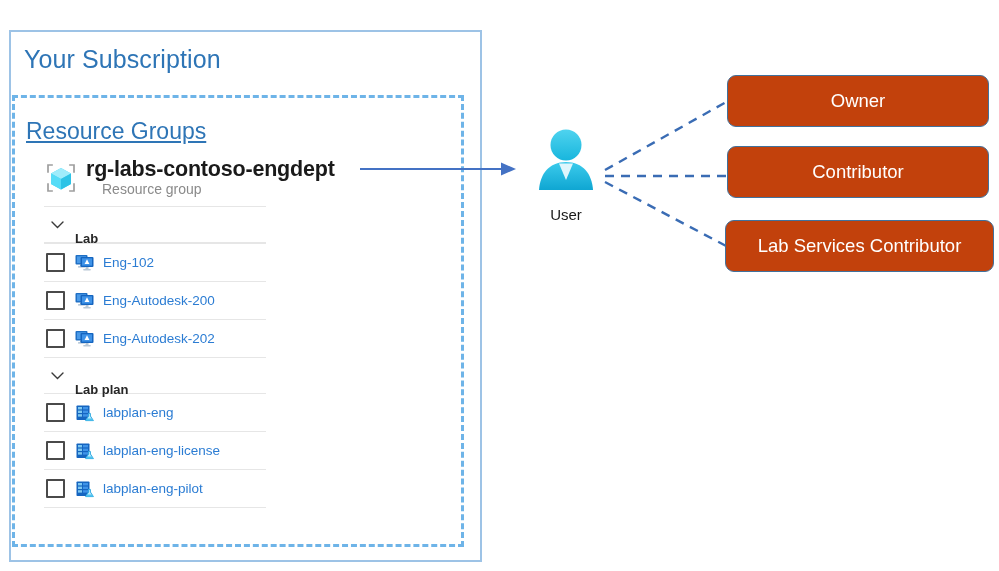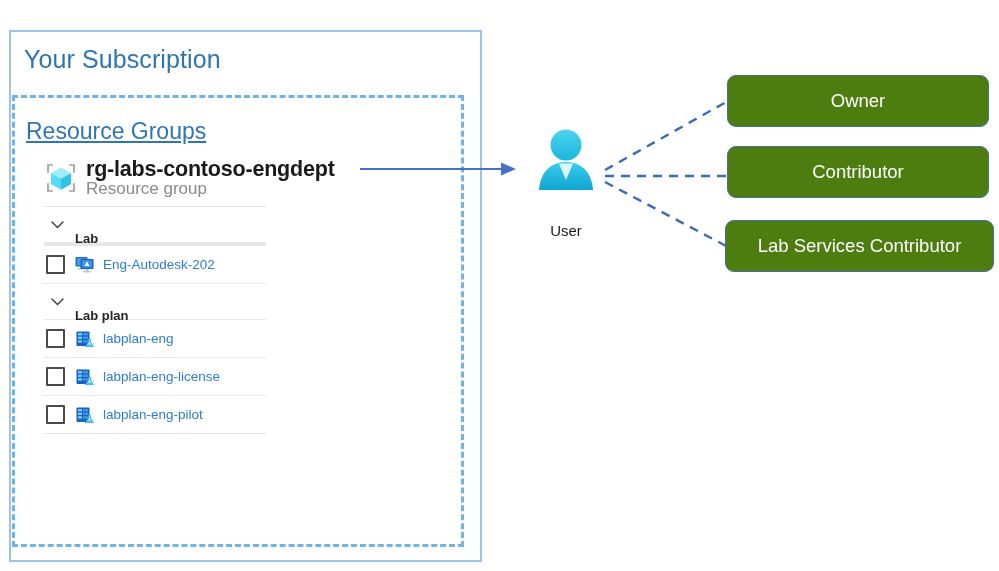--- a/index.html
+++ b/index.html
@@ -86,25 +86,26 @@
   .rg-name {
     font-size: 21.5px;
     font-weight: bold;
     color: #1a1a1a;
     white-space: nowrap;
     line-height: 24px;
     letter-spacing: -0.2px;
     text-align: center;
   }
   .rg-sub {
-    font-size: 17px;
+    font-size: 14px;
     color: #8a8a8a;
     line-height: 14px;
     margin-top: 1px;
     white-space: nowrap;
+    margin-left: 16px;
   }
 
   
   .tree {
     position: absolute;
     left: 44px;
     top: 206px;
     width: 222px;
   }
   .divider {
@@ -179,35 +180,35 @@
   }
   .user-icon {
     width: 68px;
     height: 76px;
     margin: 0 auto;
     display: block;
   }
   .user-label {
     font-size: 15px;
     color: #1a1a1a;
-    margin-top: 20px;
+    margin-top: 4px;
     white-space: nowrap;
   }
 
   
   .connectors {
     position: absolute;
     left: 600px;
     top: 75px;
   }
 
   
   .role-box {
     position: absolute;
-    background: #4d7c0f;
+    background: #c2410c;
     border: 1.5px solid #41719c;
     border-radius: 9px;
     color: #ffffff;
     display: flex;
     align-items: center;
     justify-content: center;
     font-size: 18.5px;
     font-weight: 400;
     box-sizing: border-box;
     white-space: nowrap;
@@ -257,22 +258,56 @@
         <svg width="17" height="17" viewBox="0 0 17 17">
           <path d="M3 6 L8.5 11.5 L14 6" stroke="#3a3a3a" stroke-width="1.4" fill="none" stroke-linecap="round"></path>
         </svg>
       </span>
       <span class="group-label">Lab</span>
     </div>
     <div class="divider"></div>
 
     <div class="divider"></div>
 
-    <div class="divider"></div>
-
+    <div class="res-row">
+      <span class="checkbox"></span>
+      <span class="res-icon">
+        <svg width="20" height="20" viewBox="0 0 20 20">
+          <rect x="0.5" y="2" width="12" height="9.5" rx="1" fill="#1f6fc4"></rect>
+          <rect x="2" y="3.3" width="9" height="6.8" fill="#4a9ae8"></rect>
+          <rect x="5" y="11.5" width="3" height="2" fill="#9fb6cc"></rect>
+          <rect x="3" y="13.3" width="7" height="1.2" rx="0.5" fill="#9fb6cc"></rect>
+          <rect x="5.5" y="4" width="13" height="10" rx="1" fill="#1565c0"></rect>
+          <rect x="7" y="5.3" width="10" height="7.3" fill="#3f93e8"></rect>
+          <path d="M12 6.3 L14.4 11 L9.6 11 Z" fill="#ffffff"></path>
+          <rect x="10.5" y="14" width="3" height="2.2" fill="#b9c8d6"></rect>
+          <rect x="8.2" y="16" width="7.6" height="1.4" rx="0.6" fill="#b9c8d6"></rect>
+        </svg>
+      </span>
+      <span class="res-label">Eng-102</span>
+    </div>
+    <div class="divider"></div>
+
+    <div class="res-row">
+      <span class="checkbox"></span>
+      <span class="res-icon">
+        <svg width="20" height="20" viewBox="0 0 20 20">
+          <rect x="0.5" y="2" width="12" height="9.5" rx="1" fill="#1f6fc4"></rect>
+          <rect x="2" y="3.3" width="9" height="6.8" fill="#4a9ae8"></rect>
+          <rect x="5" y="11.5" width="3" height="2" fill="#9fb6cc"></rect>
+          <rect x="3" y="13.3" width="7" height="1.2" rx="0.5" fill="#9fb6cc"></rect>
+          <rect x="5.5" y="4" width="13" height="10" rx="1" fill="#1565c0"></rect>
+          <rect x="7" y="5.3" width="10" height="7.3" fill="#3f93e8"></rect>
+          <path d="M12 6.3 L14.4 11 L9.6 11 Z" fill="#ffffff"></path>
+          <rect x="10.5" y="14" width="3" height="2.2" fill="#b9c8d6"></rect>
+          <rect x="8.2" y="16" width="7.6" height="1.4" rx="0.6" fill="#b9c8d6"></rect>
+        </svg>
+      </span>
+      <span class="res-label">Eng-Autodesk-200</span>
+    </div>
     <div class="divider"></div>
 
     <div class="res-row">
       <span class="checkbox"></span>
       <span class="res-icon">
         <svg width="20" height="20" viewBox="0 0 20 20">
           <rect x="0.5" y="2" width="12" height="9.5" rx="1" fill="#1f6fc4"></rect>
           <rect x="2" y="3.3" width="9" height="6.8" fill="#4a9ae8"></rect>
           <rect x="5" y="11.5" width="3" height="2" fill="#9fb6cc"></rect>
           <rect x="3" y="13.3" width="7" height="1.2" rx="0.5" fill="#9fb6cc"></rect>

